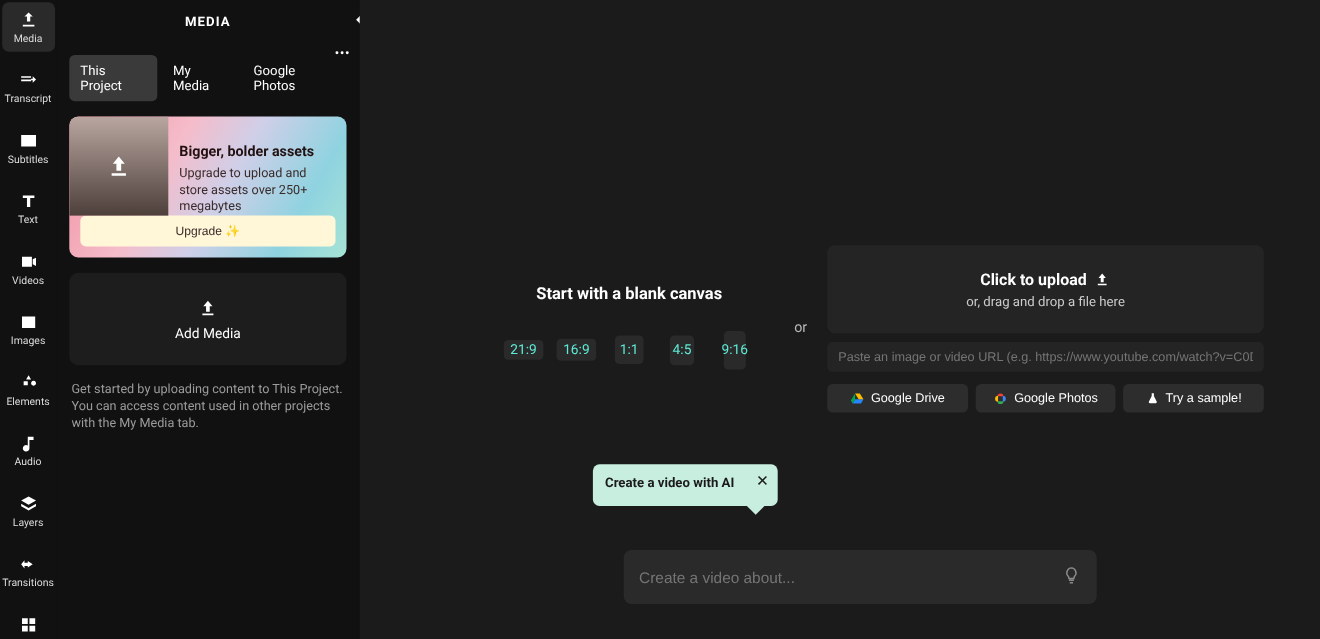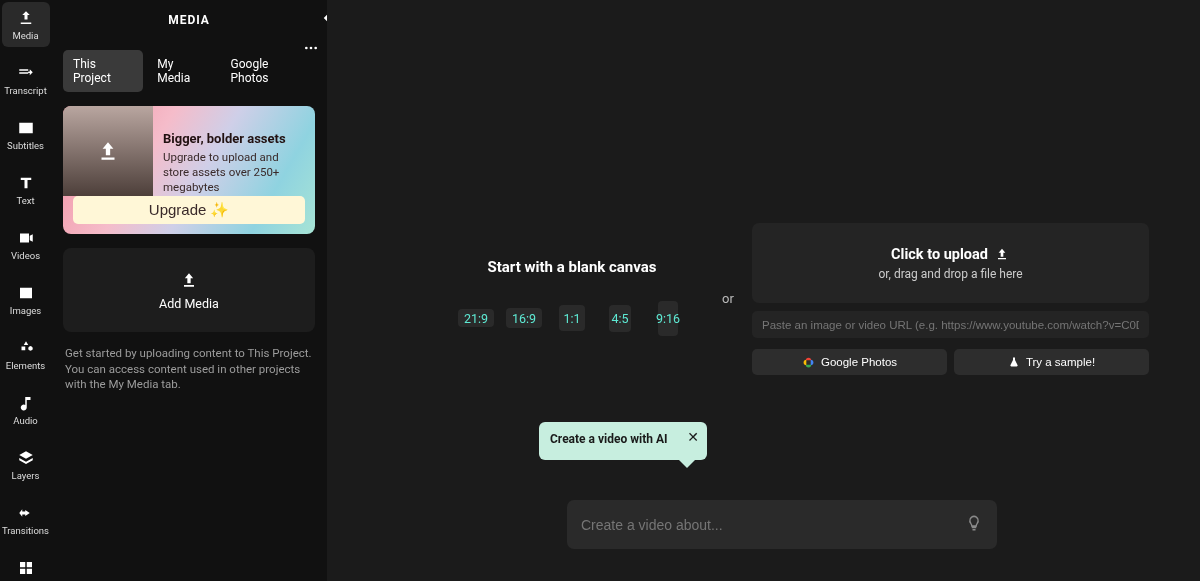--- a/index.html
+++ b/index.html
@@ -24,21 +24,21 @@
 .tab.active { background: #3a3a3a; }
 
 .promo { margin: 14px 12px 0 12px; border-radius: 8px; overflow: hidden; background: linear-gradient(120deg,#f18e9e 0%, #f5bcca 35%, #cfcfe8 55%, #8fd3e0 80%, #a7e4d5 100%); padding: 0 0 10px 0; }
 .promo-top { display: flex; align-items: center; height: 90px; }
 .promo-thumb { width: 90px; height: 90px; background: linear-gradient(#b9a6a0,#4d3f3a); position: relative; display:flex; align-items:center; justify-content:center;}
 .promo-thumb svg { fill:#fff; }
 .promo-text { flex: 1; padding: 8px 10px; color:#211; }
 .promo-heading { font-size: 13px; font-weight: 700; margin-bottom: 4px; margin-top: 24px; }
 .promo-sub { font-size: 11.5px; line-height: 1.3; color:#3a2a2a; }
 .promo-btn-wrap { padding: 0 10px; }
-.promo-btn { width: 100%; background: #fff7d7; color: #4a3; color:#3a2a2a; border: none; border-radius: 5px; height: 28px; font-size: 15px; cursor: pointer; }
+.promo-btn { width: 100%; background: #fff7d7; color: #4a3; color:#3a2a2a; border: none; border-radius: 5px; height: 28px; font-size: 11px; cursor: pointer; }
 
 .add-media { margin: 14px 12px 0 12px; height: 84px; background: #1d1d1d; border-radius: 8px; display:flex; flex-direction:column; align-items:center; justify-content:center; gap:6px; cursor:pointer; }
 .add-media .lbl { font-size: 12.5px; color:#fff; }
 
 .hint { margin: 14px 14px 0 14px; font-size: 11.5px; color: #9c9c9c; line-height: 1.35; }
 
 
 .canvas { flex: 1; background: #1b1b1b; position: relative; }
 
 .start-wrap { position: absolute; left: 105px; top: 258px; display:flex; flex-direction:column; align-items:center; width: 280px;}
@@ -221,20 +221,28 @@
         <svg width="16" height="16" viewBox="0 0 24 24" fill="#fff">
             <path d="M12 4l5 6h-3v6h-4v-6H7l5-6zm-6 14h12v2H6v-2z"></path>
           </svg>
       </div>
       <div class="upload-sub">or, drag and drop a file here</div>
     </div>
     <input class="url-input" placeholder="Paste an image or video URL (e.g. https://www.youtube.com/watch?v=C0DPdy98e4c)" style="">
     <div class="import-row">
       <button class="import-btn">
         <svg width="13" height="13" viewBox="0 0 24 24">
+            <polygon fill="#2684FC" points="4,20 8,13 22,13 18,20"></polygon>
+            <polygon fill="#00A94B" points="8,13 4,20 1,15 8,3"></polygon>
+            <polygon fill="#FFBA00" points="8,3 16,3 22,13 14,13"></polygon>
+          </svg>
+        <span>Google Drive</span>
+      </button>
+      <button class="import-btn">
+        <svg width="13" height="13" viewBox="0 0 24 24">
             <path fill="#F04235" d="M12 3a5 5 0 015 5h-10a5 5 0 015-5z"></path>
             <path fill="#4285F4" d="M21 12a5 5 0 01-5 5v-10a5 5 0 015 5z"></path>
             <path fill="#34A853" d="M12 21a5 5 0 01-5-5h10a5 5 0 01-5 5z"></path>
             <path fill="#FBBC05" d="M3 12a5 5 0 015-5v10a5 5 0 01-5-5z"></path>
           </svg>
         <span>Google Photos</span>
       </button>
       <button class="import-btn">
         <svg width="12" height="12" viewBox="0 0 24 24" fill="#fff">
             <path d="M10 3h4v5l5 10a2 2 0 01-2 3H7a2 2 0 01-2-3l5-10V3z"></path>

